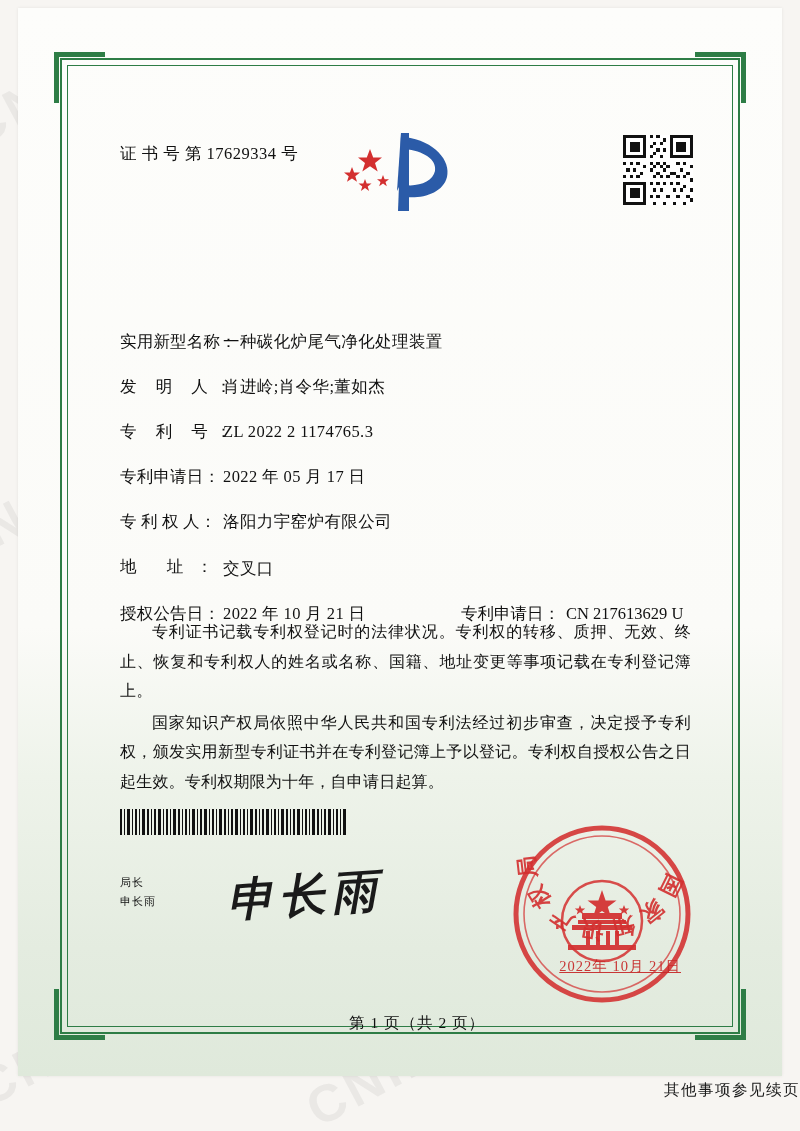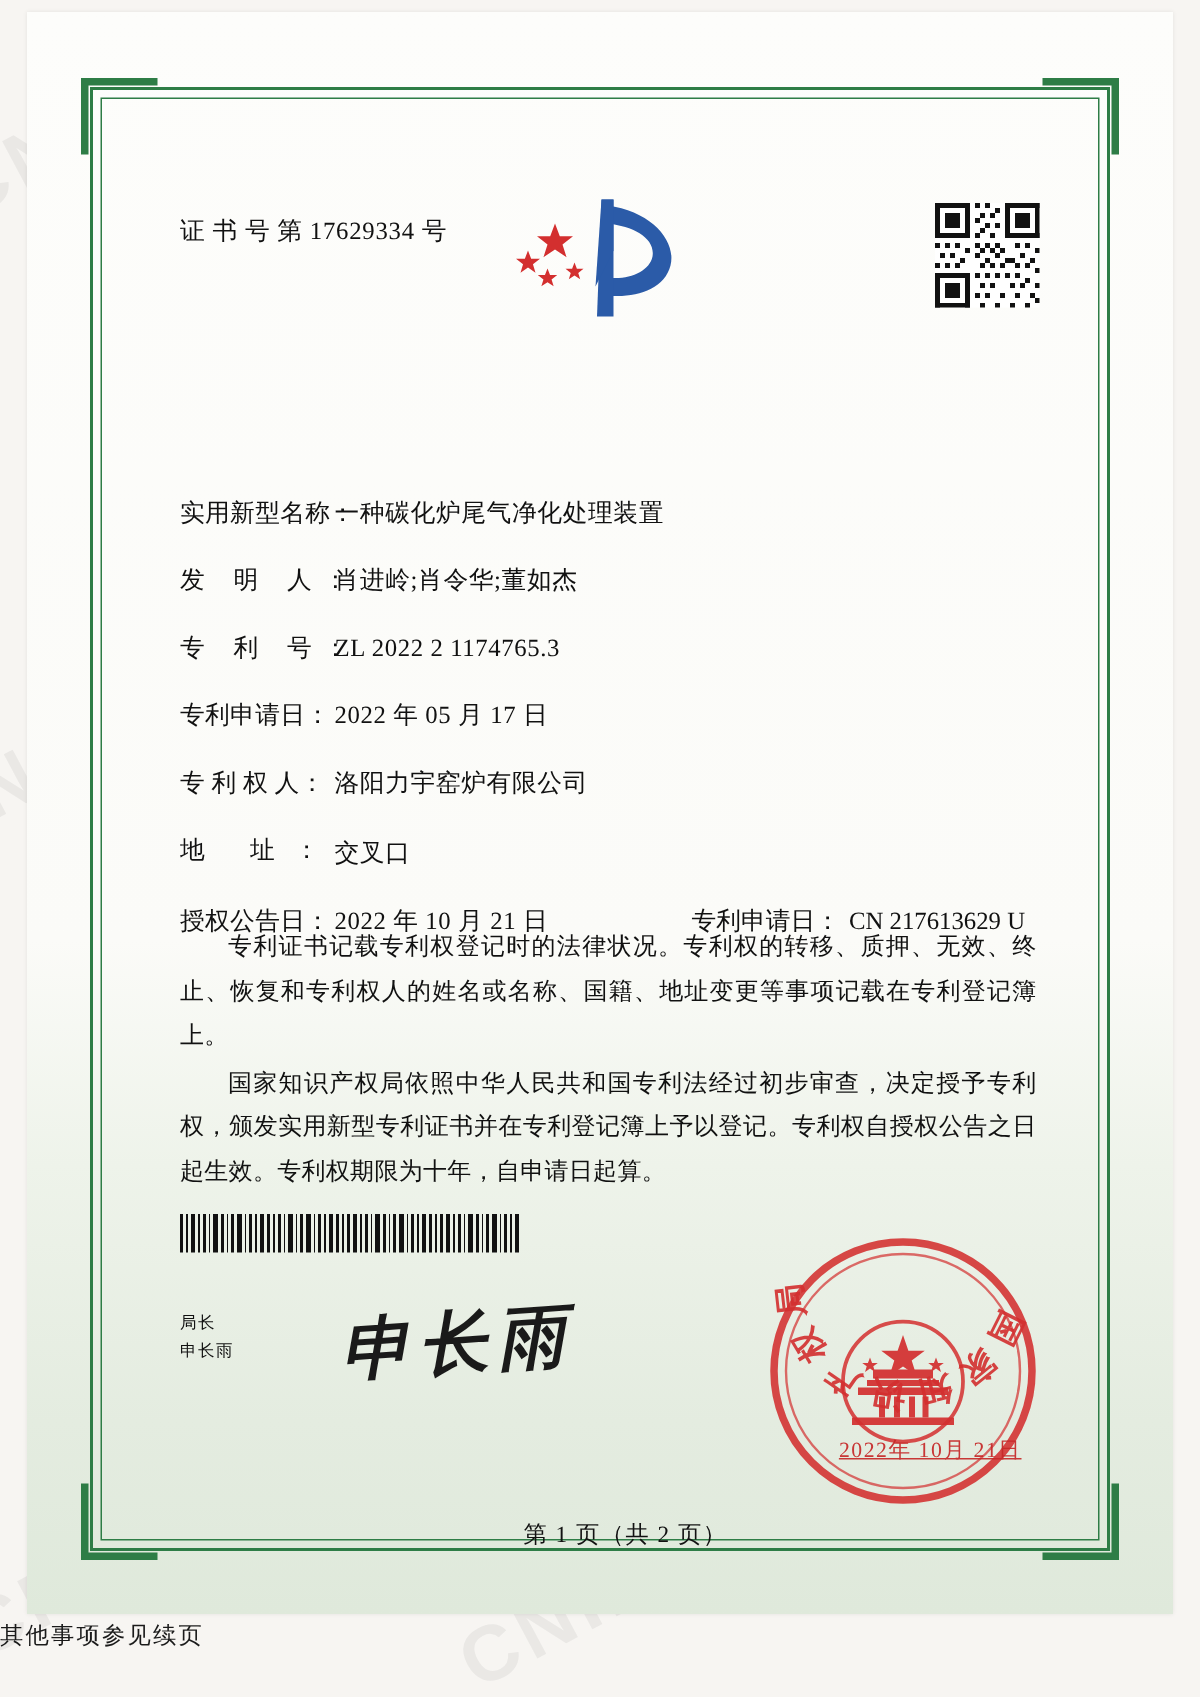--- a/index.html
+++ b/index.html
@@ -226,21 +226,21 @@
     letter-spacing: 1px;
     margin-left: 34px;
   }
 
   
   #footer-note {
     position: absolute;
     left: 0;
     right: 0;
     top: 1080px;
-    text-align: left;
+    text-align: right;
     font-size: 15.5px;
     color: #1a1a1a;
     letter-spacing: 1.5px;
     z-index: 2;
   }
 </style>
 </head>
 <body>
 
 <div id="watermark-layer">

